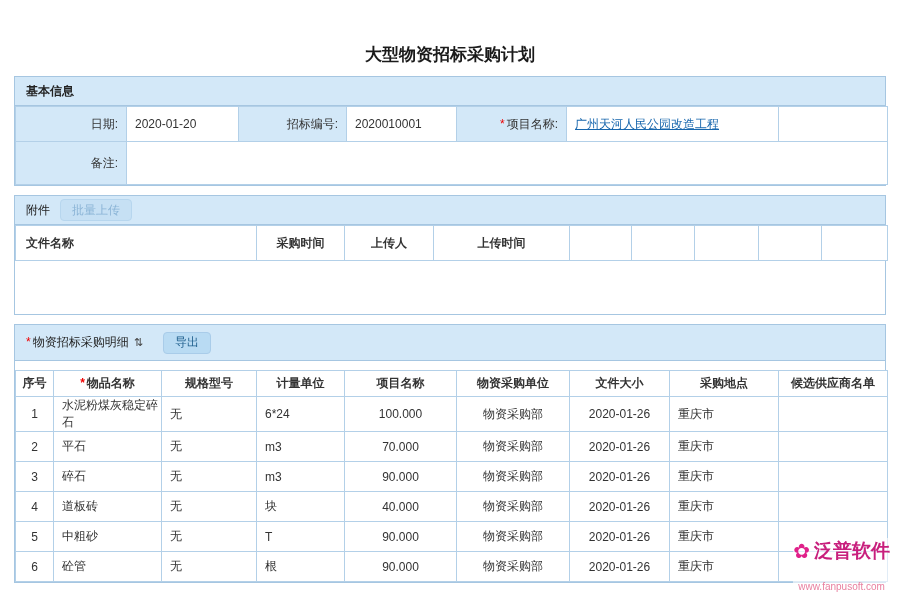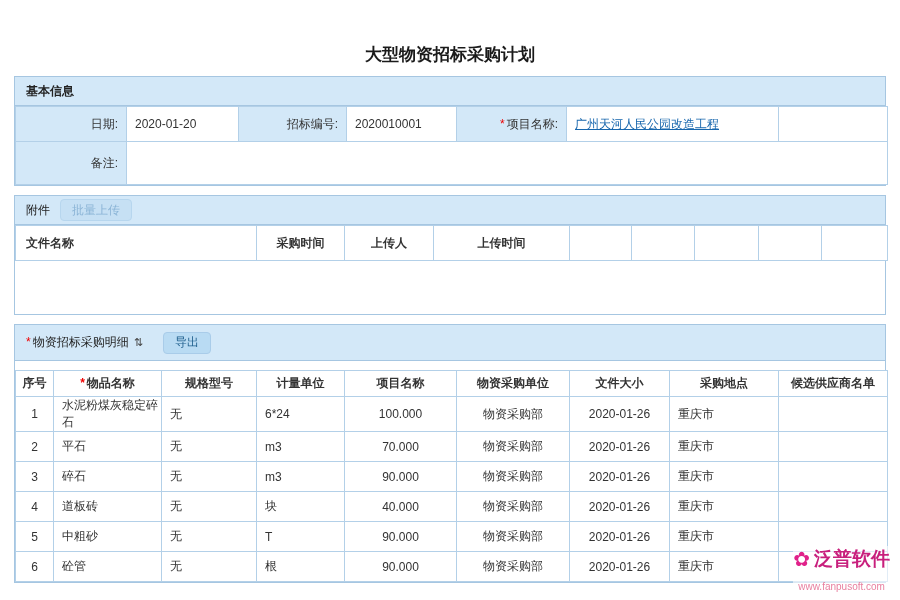--- a/index.html
+++ b/index.html
@@ -81,21 +81,21 @@
   .details-grid td:nth-child(4) { text-align: left; padding-left: 8px; white-space: normal; }
   .details-grid td:nth-child(5),
   .details-grid td:nth-child(6),
   .details-grid td:nth-child(7) { text-align: center; }
   .details-grid td:nth-child(8) { text-align: left; padding-left: 8px; }
   
   .watermark { position: absolute; right: 10px; bottom: 8px; text-align: center; z-index: 5; background: rgba(255,255,255,0.6); }
   .wm-top { display: flex; align-items: center; justify-content: center; gap: 4px; }
   .wm-icon { font-size: 20px; color: #e0218a; line-height: 1; }
   .wm-brand { font-size: 19px; font-weight: bold; color: #c81f7d; font-family: "Liberation Serif", "DejaVu Serif", serif; }
-  .wm-url { font-size: 10px; color: #e87f9f; margin-top: 9px; }
+  .wm-url { font-size: 10px; color: #e87f9f; margin-top: 17px; }
 </style>
 </head>
 <body>
 
 <div class="page-title">大型物资招标采购计划</div>
 
 <div class="panel">
   <div class="panel-bar">
     <span class="bar-title bold">基本信息</span>
   </div>

